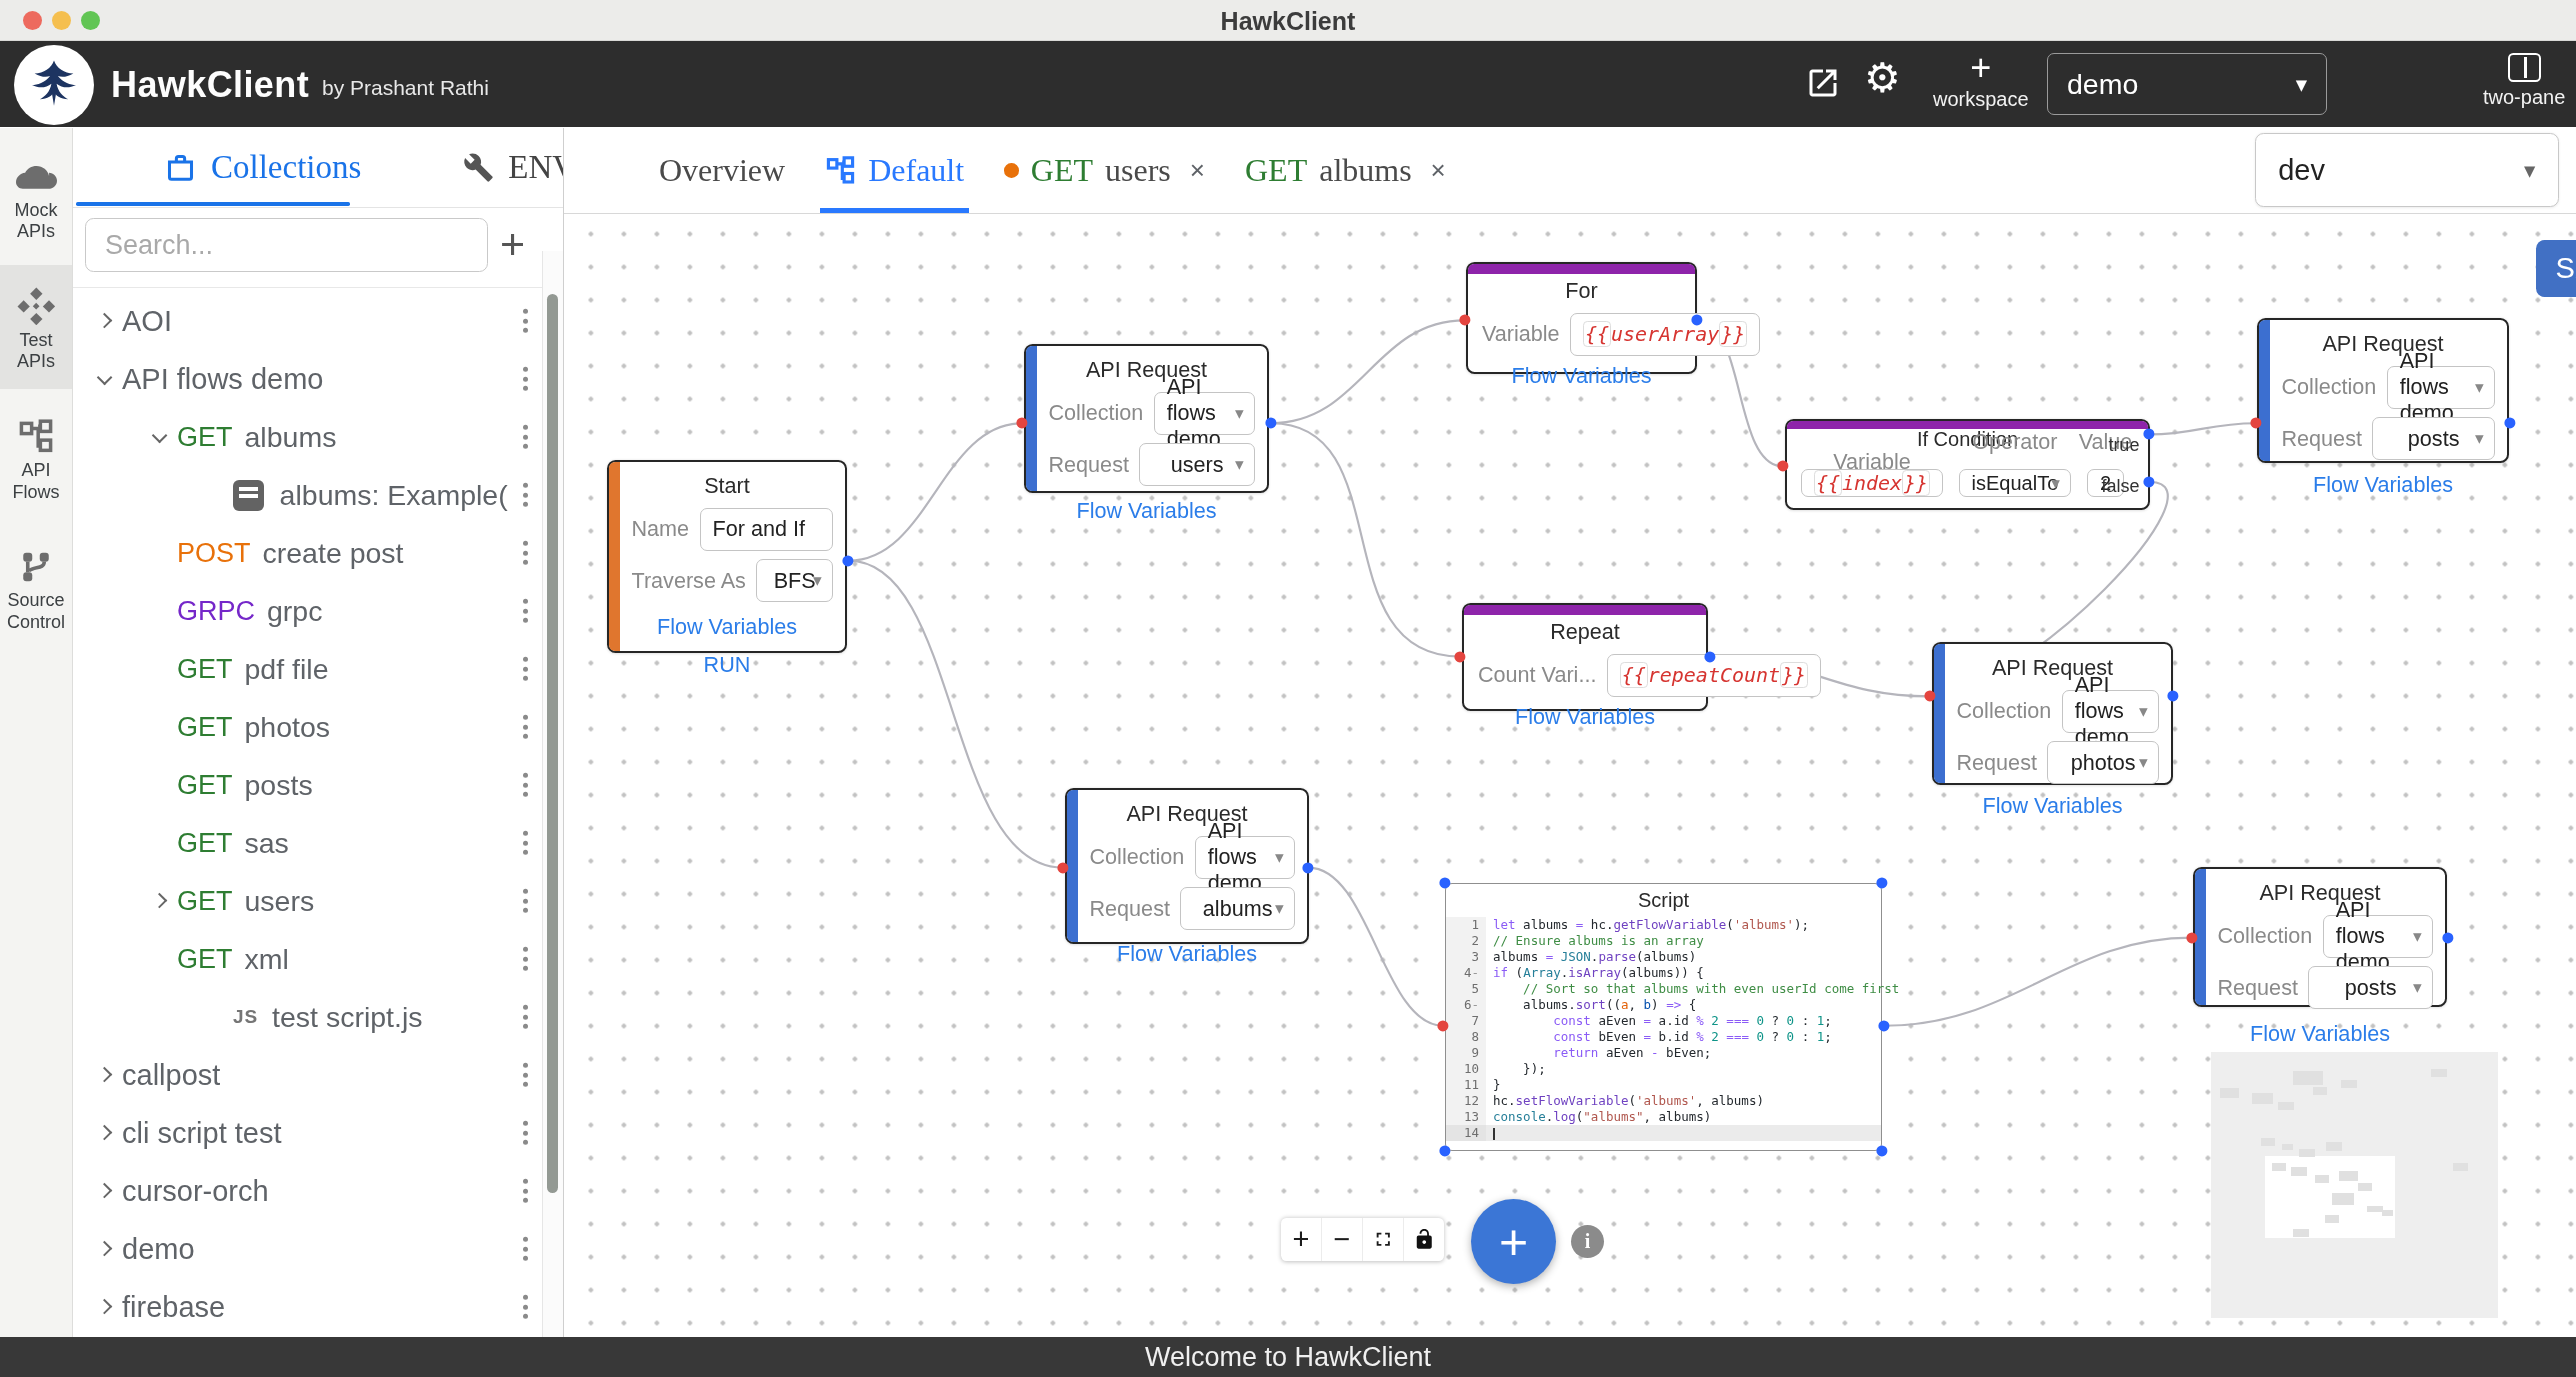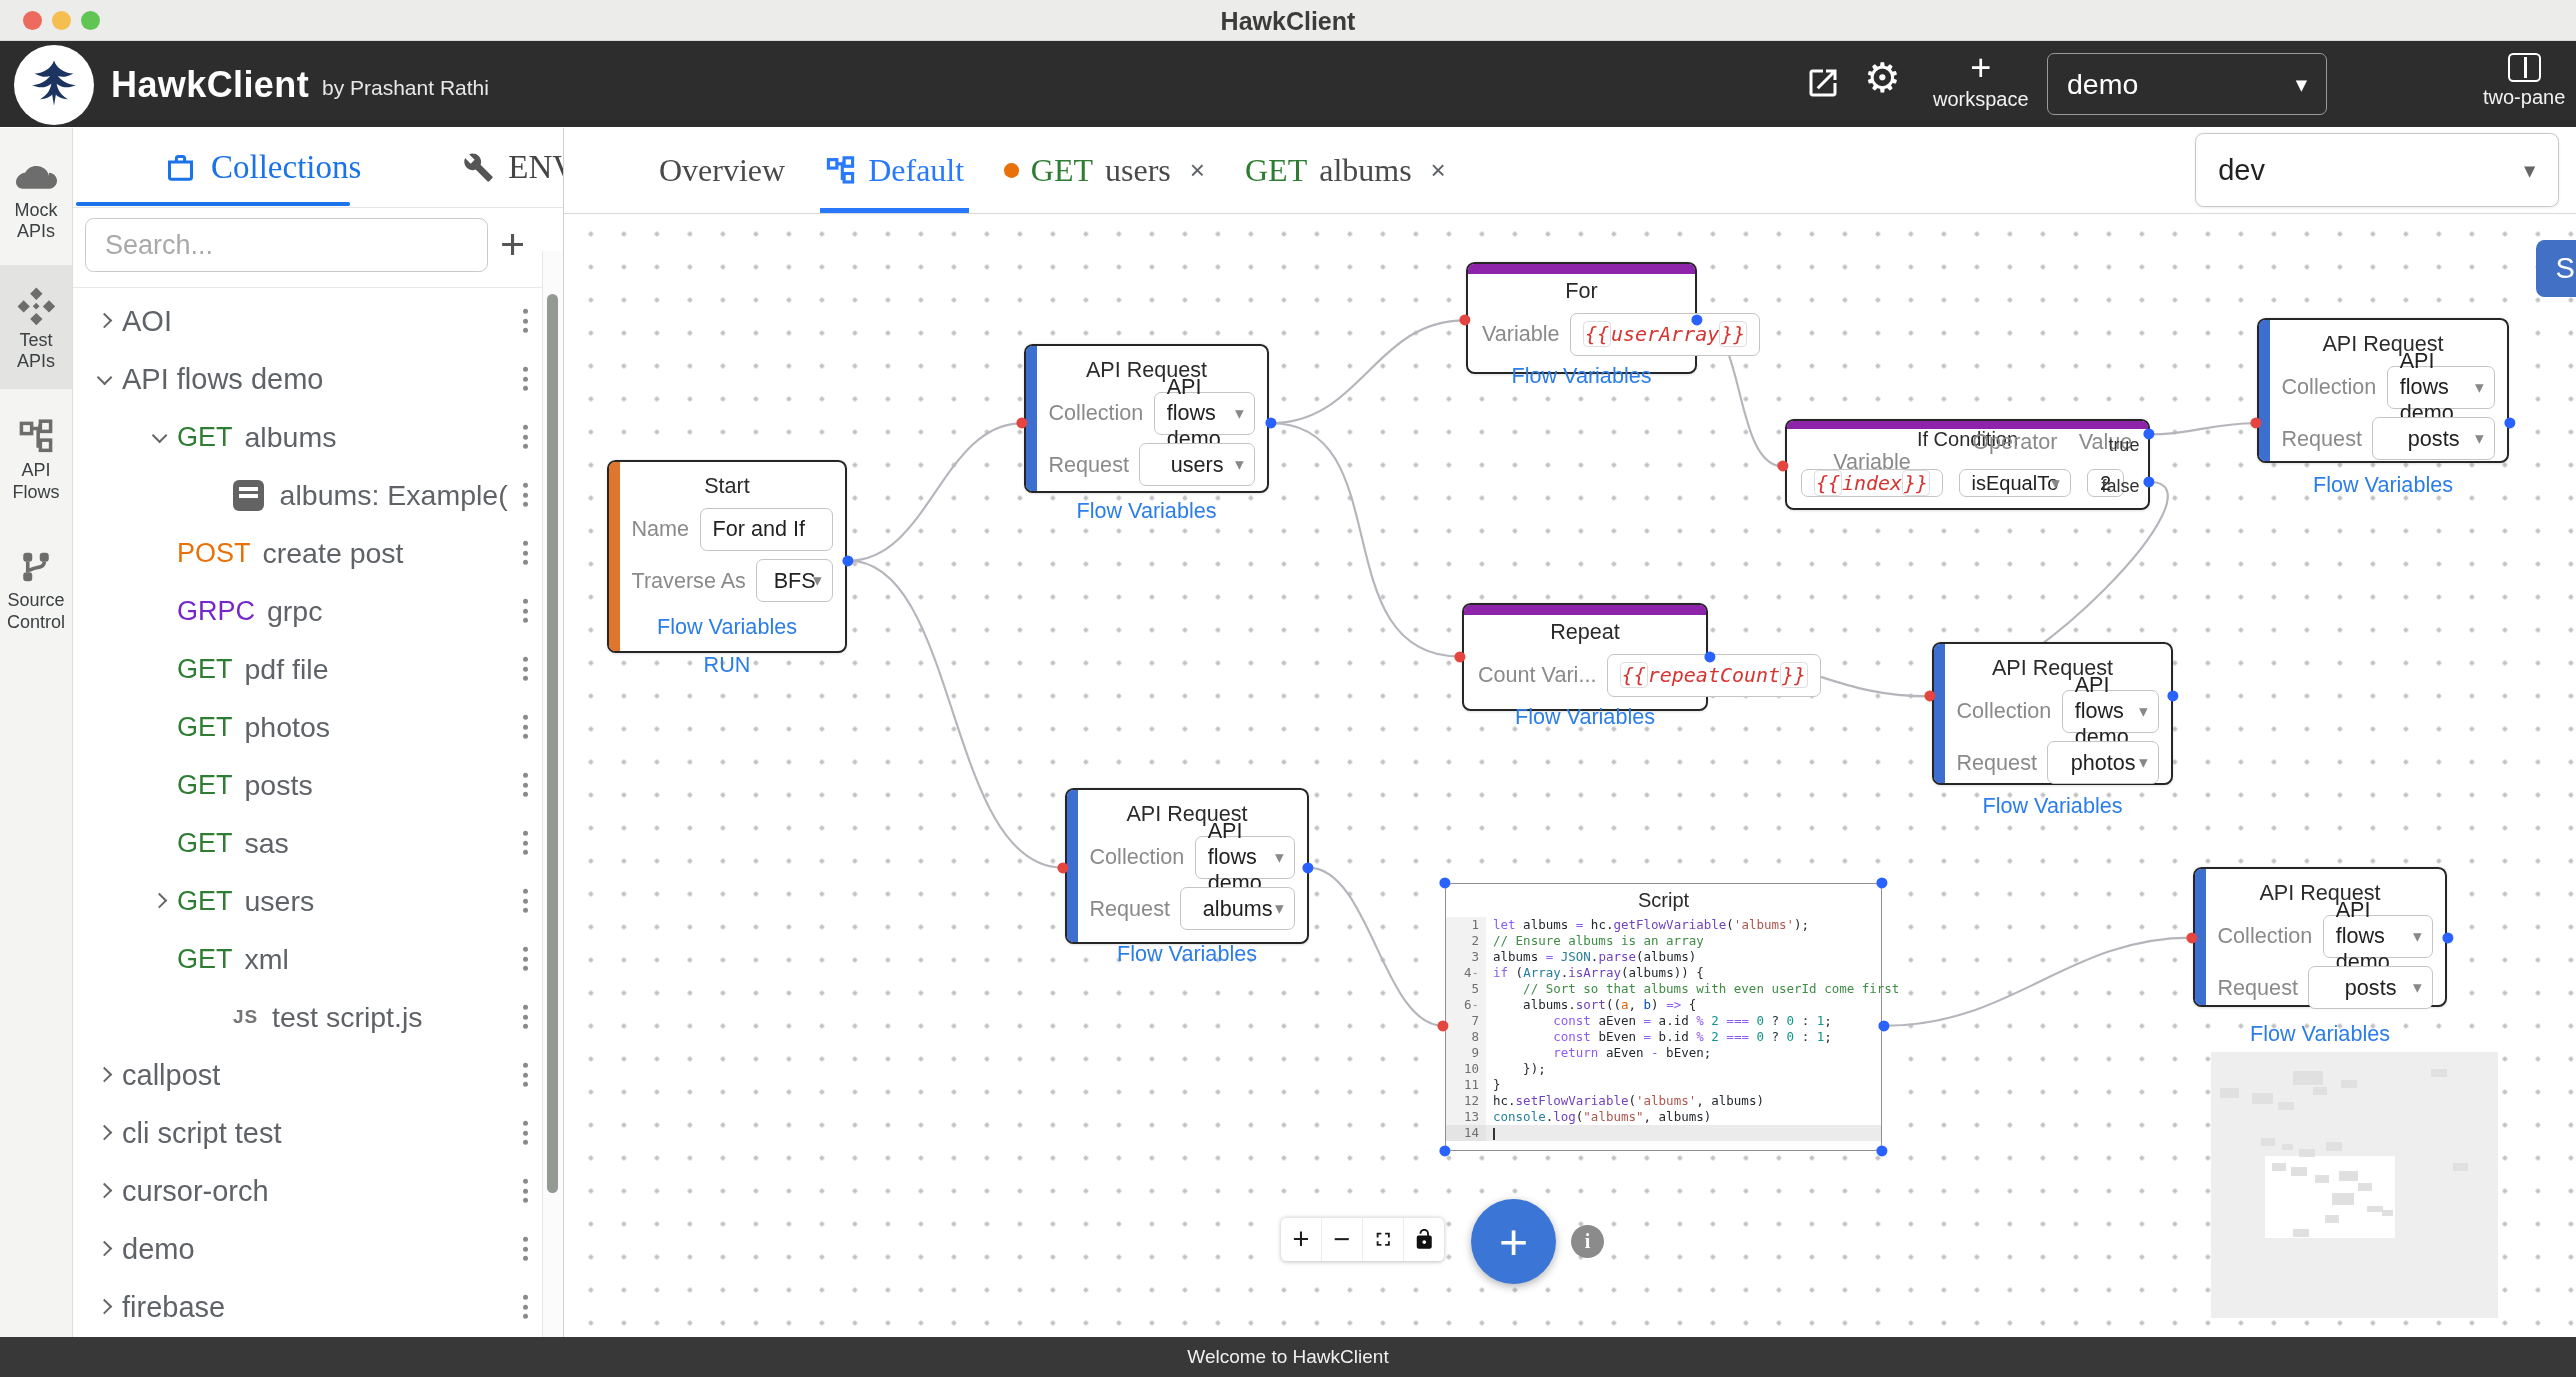--- a/index.html
+++ b/index.html
@@ -71,21 +71,21 @@
   .sb-thumb{position:absolute;left:4.3px;top:43px;width:11.2px;height:899px;border-radius:6px;background:#939993;}
   
   .main{position:absolute;left:564px;top:128px;right:0;bottom:40px;}
   .maintabs{position:absolute;left:0;top:0;width:100%;height:86px;background:#fff;border-bottom:0.9px solid #d8d8d8;display:flex;align-items:center;padding-left:95px;gap:40px;}
   .mtab{display:flex;align-items:center;gap:12px;font-family:"Liberation Serif","DejaVu Serif",serif;font-size:32px;color:#4a4a4a;cursor:pointer;position:relative;height:100%;}
   .mtab.active{color:#2979ff;}
   .mtab.active::after{content:"";position:absolute;left:-5.2px;right:-5.2px;bottom:0;height:5.2px;background:#2979ff;}
   .mtab .method{font-family:"Liberation Serif","DejaVu Serif",serif;}
   .mtab .dot{width:14.7px;height:14.7px;border-radius:50%;background:#e8710a;}
   .mtab .close{font-family:"Liberation Sans",sans-serif;font-size:26px;color:#5f6368;margin-left:7px;}
-  .env-select{position:absolute;right:17.3px;top:5.2px;width:364px;height:74px;background:#fff;border:1.7px solid #c8c8c8;border-radius:8.6px;display:flex;align-items:center;padding:0 22.5px;box-shadow:0 0.9px 2.6px rgba(0,0,0,.08);cursor:pointer;}
+  .env-select{position:absolute;right:17.3px;top:5.2px;width:304px;height:74px;background:#fff;border:1.7px solid #c8c8c8;border-radius:8.6px;display:flex;align-items:center;padding:0 22.5px;box-shadow:0 0.9px 2.6px rgba(0,0,0,.08);cursor:pointer;}
   .env-select .val{flex:1;font-size:29px;color:#222;}
   .env-select .caret{color:#666;}
   
   .canvas{position:absolute;left:0;top:86px;right:0;bottom:0;background:#fff;
     background-image:radial-gradient(#c2c2c2 2px, transparent 2.4px);
     background-size:33px 33px;background-position:10.4px 3.5px;overflow:hidden;}
   .edges{position:absolute;left:0;top:0;width:2012px;height:1123px;}
   .edges path{fill:none;stroke:#b5b5bc;stroke-width:2.5px;}
   .port{position:absolute;width:11.2px;height:11.2px;border-radius:50%;transform:translate(-50%,-50%);z-index:6;cursor:crosshair;}
   .port.r{background:#e4453f;}
@@ -132,21 +132,21 @@
   .zoom-toolbar{position:absolute;left:717px;top:1004px;width:163px;height:43px;background:#fff;border-radius:5.2px;box-shadow:0 0.9px 4.3px rgba(0,0,0,.25);display:flex;z-index:9;}
   .ztb{flex:1;display:flex;align-items:center;justify-content:center;border-right:0.9px solid #ececec;cursor:pointer;color:#1c1c1c;font-size:29px;font-weight:300;}
   .ztb:last-child{border-right:none;}
   .fab{position:absolute;left:907px;top:985px;width:85px;height:85px;border-radius:50%;background:#3b76d6;color:#fff;display:flex;align-items:center;justify-content:center;font-size:50px;font-weight:300;box-shadow:0 2.6px 8.6px rgba(0,0,0,.3);cursor:pointer;z-index:9;}
   .info-btn{position:absolute;left:1007px;top:1011px;width:33px;height:33px;border-radius:50%;background:#8b8b8b;color:#fff;display:flex;align-items:center;justify-content:center;font-size:20px;font-weight:bold;font-family:"Liberation Serif",serif;cursor:pointer;z-index:9;}
   
   .minimap{position:absolute;left:1647px;top:838px;width:287px;height:266px;background:#eeeeee;z-index:4;}
   .minimap .vp{position:absolute;left:54px;top:104px;width:130px;height:82px;background:#fff;}
   .minimap .blk{position:absolute;background:#e0e0e0;}
   
-  .statusbar{position:absolute;left:0;bottom:0;width:100%;height:40px;background:#383838;color:#f0f0f0;display:flex;align-items:center;justify-content:center;font-size:19px;}
+  .statusbar{position:absolute;left:0;bottom:0;width:100%;height:40px;background:#383838;color:#f0f0f0;display:flex;align-items:center;justify-content:center;font-size:27px;}
 </style>
 </head>
 <body>
 
 <div id="app">
 
   <div class="titlebar">
     <span class="tl red"></span>
     <span class="tl yellow"></span>
     <span class="tl green"></span>

